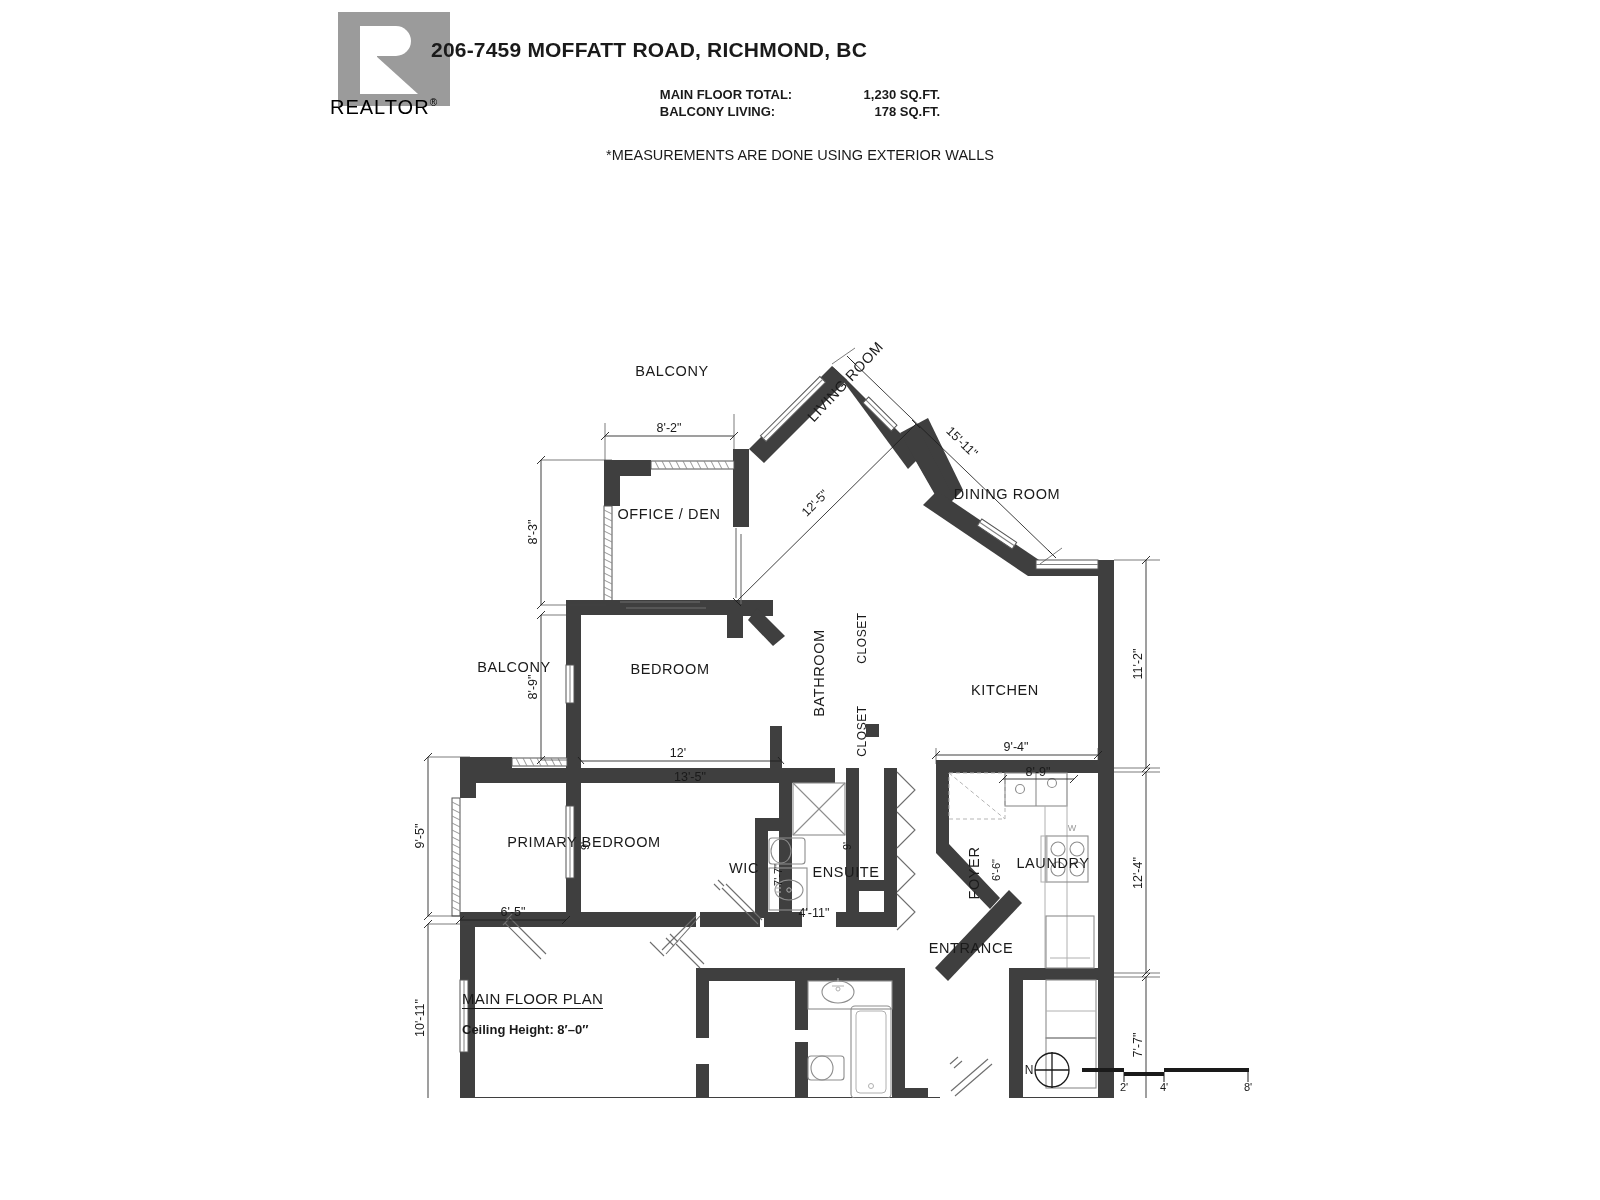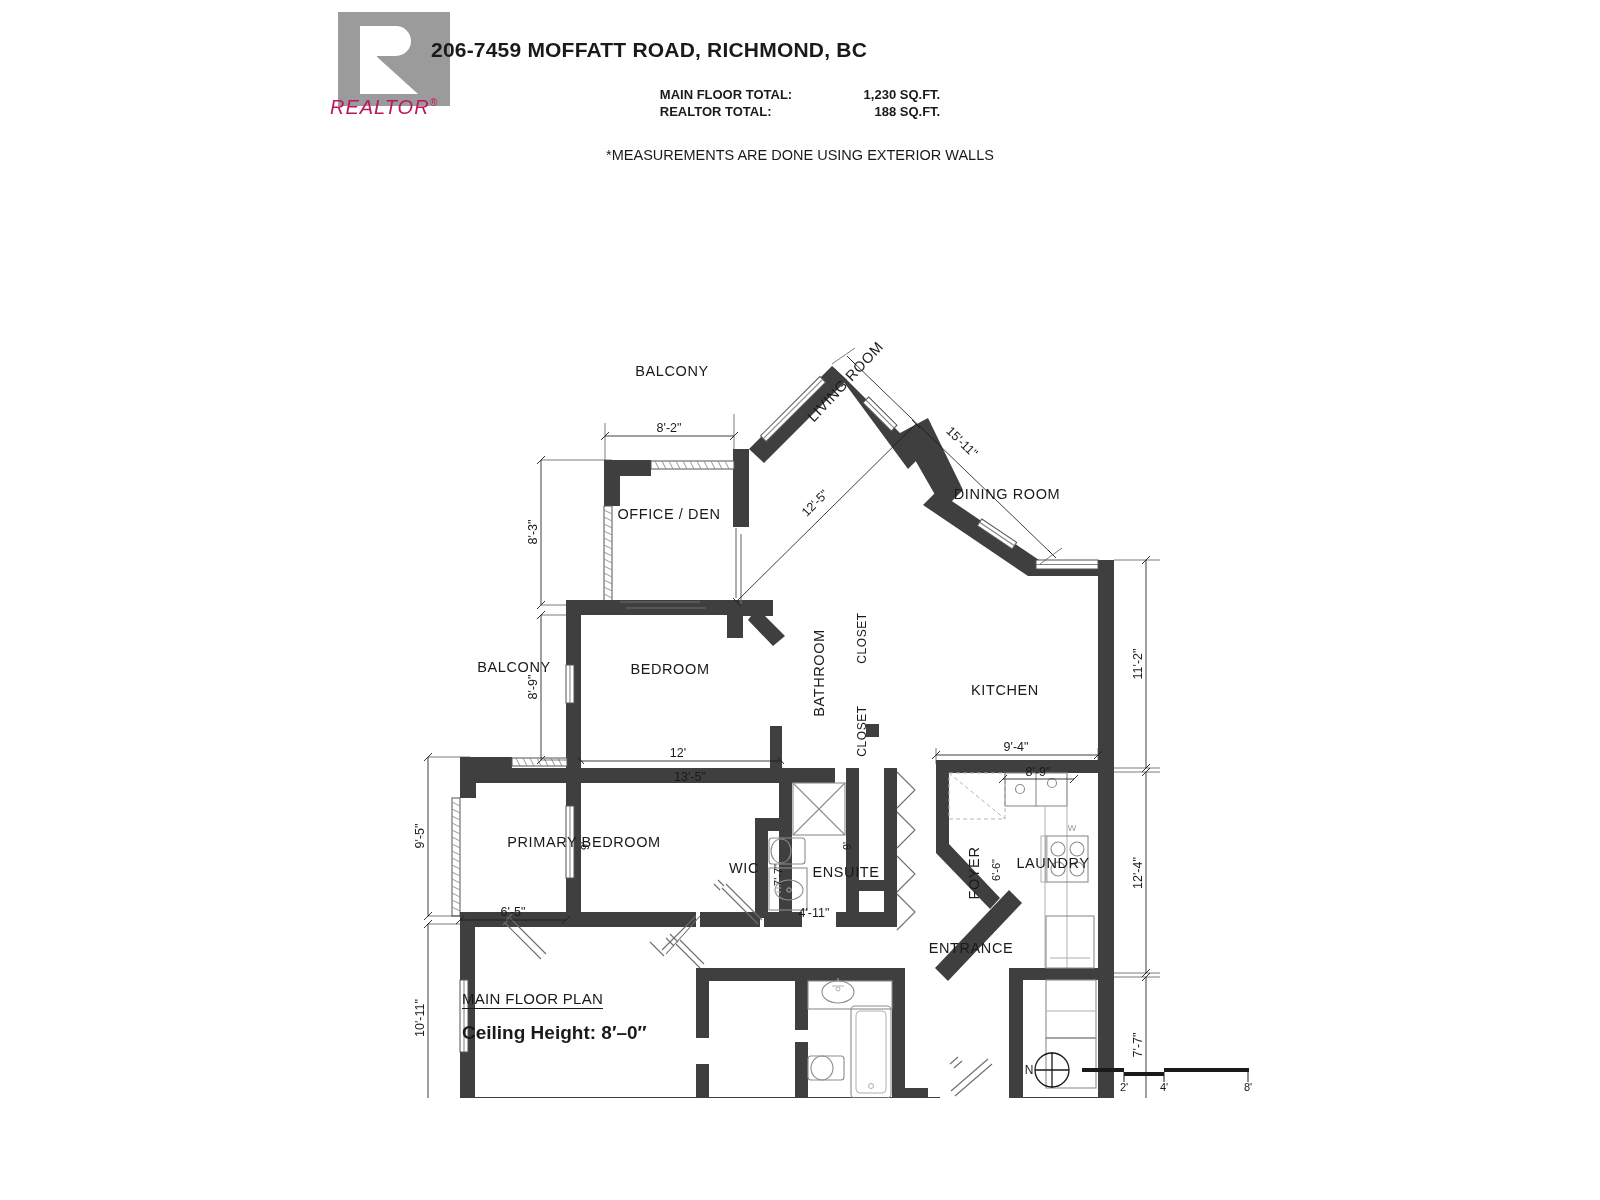--- a/index.html
+++ b/index.html
@@ -9,21 +9,21 @@
   
   #header{position:absolute;left:0;top:0;width:1600px;height:180px;}
   #realtor-logo{position:absolute;left:338px;top:12px;width:112px;height:112px;}
   #realtor-logo .mark{position:absolute;left:0;top:0;width:112px;height:94px;background:#9b9b9b;}
   #realtor-logo .stem{position:absolute;left:22px;top:14px;width:17px;height:68px;background:#ffffff;}
   #realtor-logo .bowl{position:absolute;left:39px;top:14px;width:34px;height:30px;background:#ffffff;
         border-top-right-radius:17px;border-bottom-right-radius:17px;}
   #realtor-logo .diag{position:absolute;left:38px;top:44px;width:42px;height:38px;background:#ffffff;
         clip-path:polygon(0 0,0 100%,100% 100%);}
   #realtor-word{position:absolute;left:330px;top:96px;width:130px;font-size:20px;letter-spacing:1px;
-        color:#be185d;font-family:"Liberation Sans",sans-serif;font-style:italic;}
+        color:#000000;font-family:"Liberation Sans",sans-serif;}
   #realtor-word sup{font-size:10px;}
 
   #title-line{position:absolute;left:0;top:38px;width:1298px;text-align:center;
         font-size:21px;font-weight:bold;letter-spacing:.2px;}
   #totals{position:absolute;left:0;top:86px;width:1600px;text-align:center;font-size:15px;font-weight:bold;}
   #totals table{margin:0 auto;border-collapse:collapse;font-size:13px;font-weight:bold;}
   #totals td{padding:1px 0;white-space:nowrap;}
   #totals td.lbl{text-align:left;padding-right:18px;}
   #totals td.val{text-align:right;min-width:130px;}
   #measure-note{position:absolute;left:0;top:147px;width:1600px;text-align:center;font-size:14.5px;}
@@ -45,21 +45,21 @@
   text{font-family:"Liberation Sans",sans-serif;fill:#1a1a1a;}
   .roomlbl{font-size:14.5px;letter-spacing:.6px;}
   .roomlbl-sm{font-size:12px;letter-spacing:.6px;}
   .dimtxt{font-size:12.5px;}
   .dimtxt-sm{font-size:11px;}
   .applabel{font-size:9px;fill:#9a9a9a;}
 
   
   #plan-title{position:absolute;left:462px;top:990px;font-size:15px;letter-spacing:.3px;}
   #plan-title .u{display:block;border-bottom:1.4px solid #1a1a1a;padding-bottom:1px;}
-  #ceiling{position:absolute;left:462px;top:1022px;font-size:19px;font-weight:bold;}
+  #ceiling{position:absolute;left:462px;top:1022px;font-size:13px;font-weight:bold;}
   #compass{position:absolute;left:1012px;top:1042px;width:240px;height:58px;}
 </style>
 </head>
 <body>
 
 <div id="sheet">
 
   <div id="header">
 
     <div id="realtor-logo">
@@ -73,22 +73,22 @@
     <div id="title-line">206-7459 MOFFATT ROAD, RICHMOND, BC</div>
 
     <div id="totals">
       <table>
         <tbody>
             <tr>
           <td class="lbl">MAIN FLOOR TOTAL:</td>
           <td class="val">1,230 SQ.FT.</td>
         </tr>
         <tr>
-          <td class="lbl">REALTOR TOTAL:</td>
-          <td class="val">188 SQ.FT.</td>
+          <td class="lbl">BALCONY LIVING:</td>
+          <td class="val">178 SQ.FT.</td>
         </tr>
       </tbody>
         </table>
     </div>
 
     <div id="measure-note">*MEASUREMENTS ARE DONE USING EXTERIOR WALLS</div>
   </div>
 
   <div id="plan-wrap">
   <svg width="1600" height="930" viewBox="0 0 1600 930">

